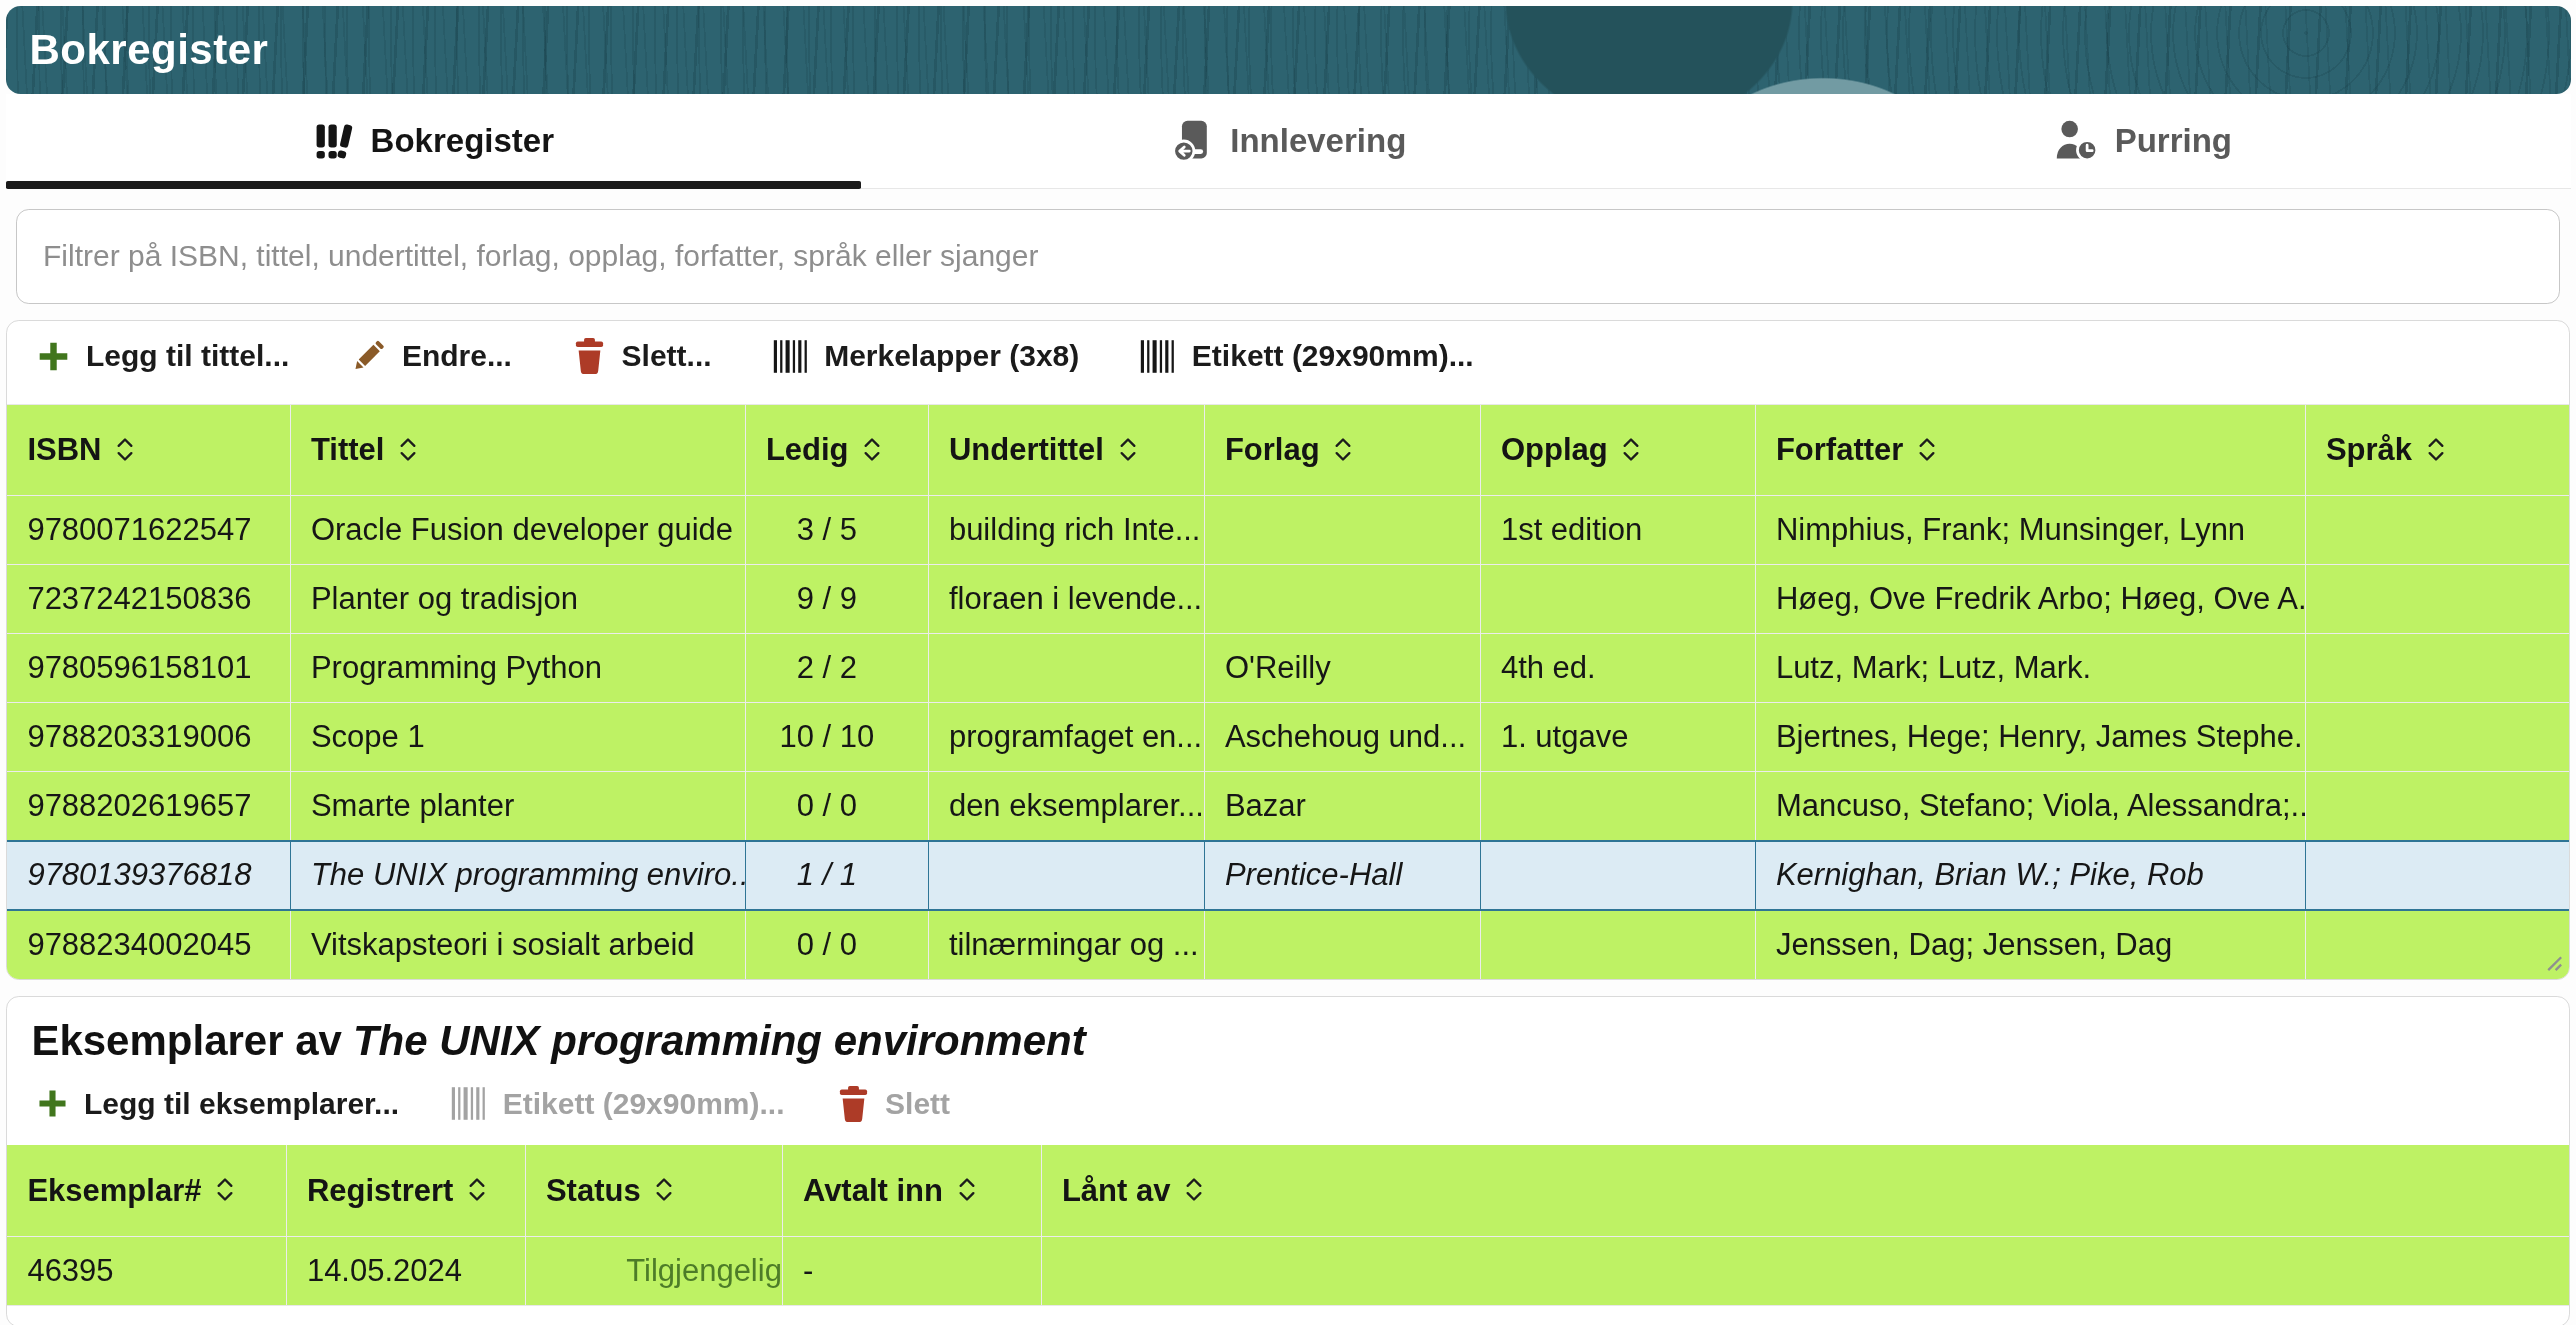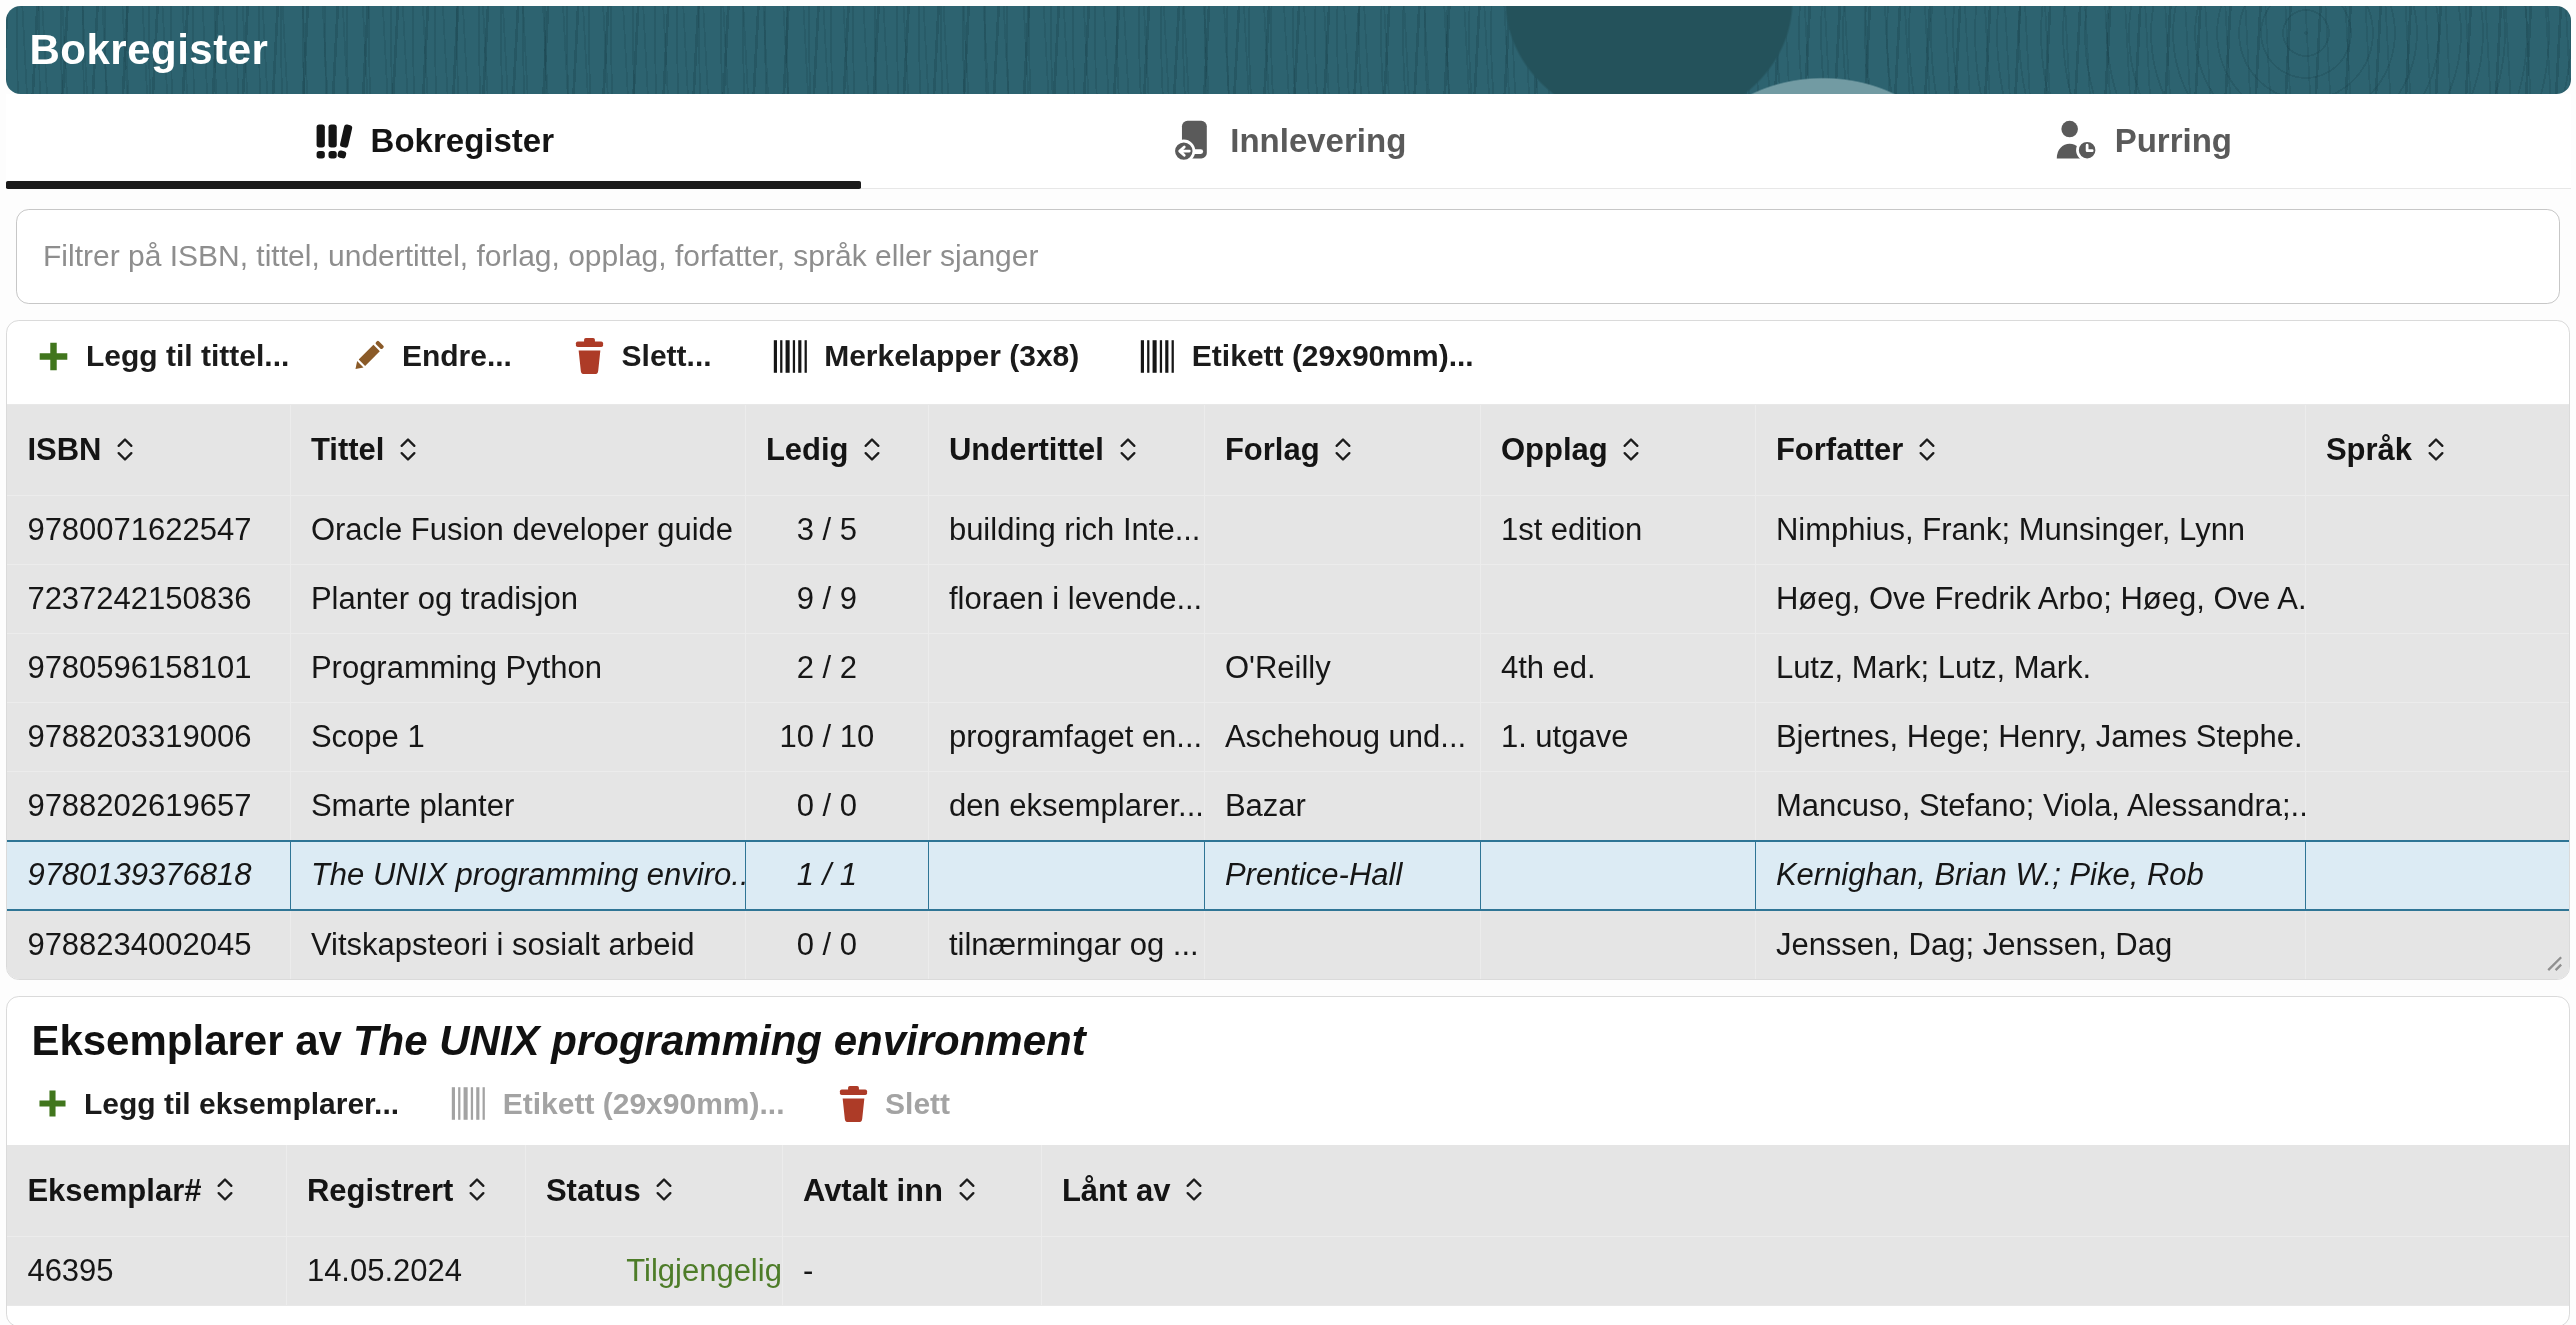--- a/index.html
+++ b/index.html
@@ -47,21 +47,21 @@
   .toolbar{ display:flex; align-items:center; gap:60px; padding:0 0 12px 29px; height:84px; }
   .panel > .toolbar{ border-bottom:1.8px solid #e8e8e8; }
   .copies-panel .toolbar{ border-bottom:none; height:71px; gap:51px; }
   .tbtn{ display:flex; align-items:center; gap:14.6px; background:none; border:none;
          font-size:30px; font-weight:600; color:#1b1b1b; cursor:pointer;
          font-family:"Liberation Sans", sans-serif; }
   .tbtn svg{ display:block; }
   .tbtn.disabled{ color:#a3a3a3; cursor:default; }
 
   
-  table{ width:100%; border-collapse:collapse; table-layout:fixed; background:#e5e5e5; }
+  table{ width:100%; border-collapse:collapse; table-layout:fixed; background:#bef264; }
   th{ text-align:left; font-size:31px; font-weight:bold; color:#141414; height:91px;
       padding-left:20px; vertical-align:middle; border-right:1.8px solid #ececec; white-space:nowrap; }
   th:last-child{ border-right:none; }
   th .sort{ margin-left:12.8px; vertical-align:-3.7px; }
   td{ font-size:31px; color:#161616; height:69px; padding-left:20px; vertical-align:middle;
       border-top:1.8px solid #ececec; border-right:1.8px solid #ececec;
       white-space:nowrap; overflow:hidden; }
   td:last-child{ border-right:none; }
   td.num{ text-align:center; padding-right:20px; padding-left:0; }
   tr.selected td{ background:#dcebf4; border-top:2.7px solid #2f7595; border-bottom:2.7px solid #2f7595;

